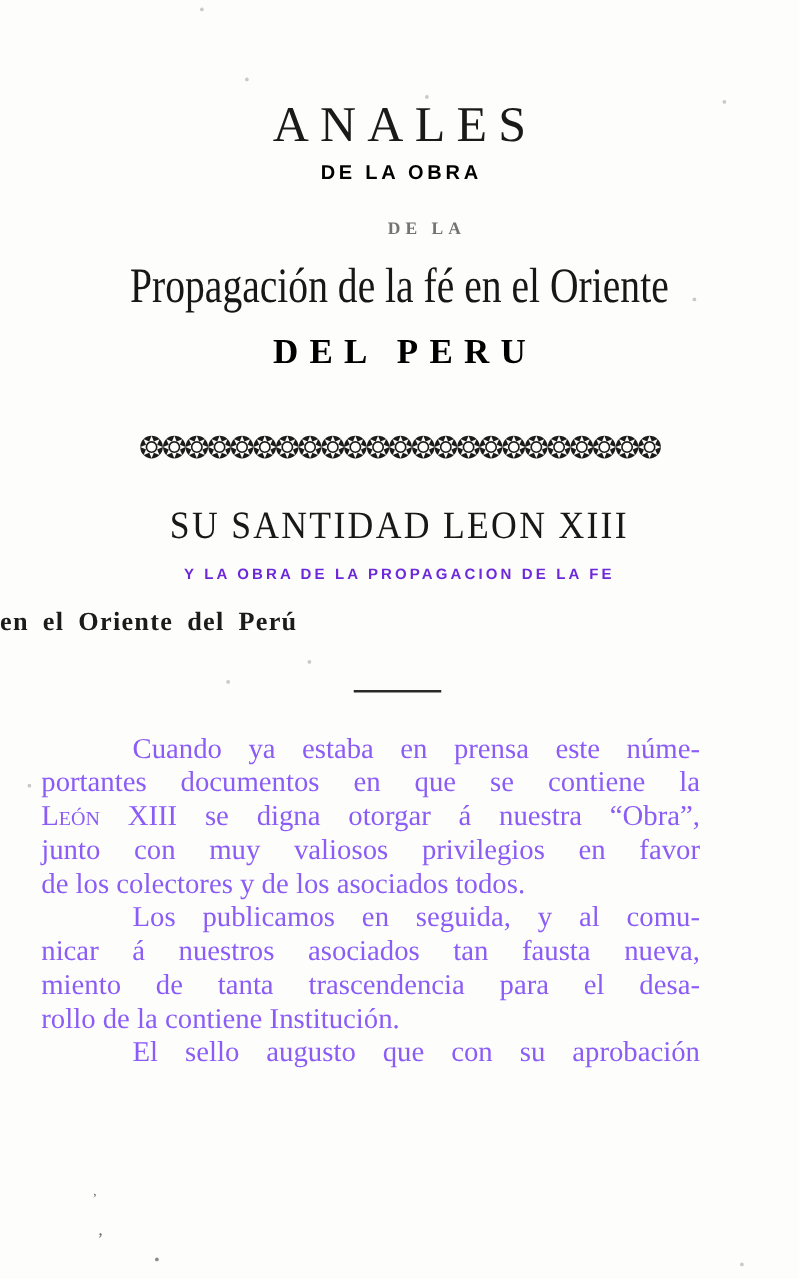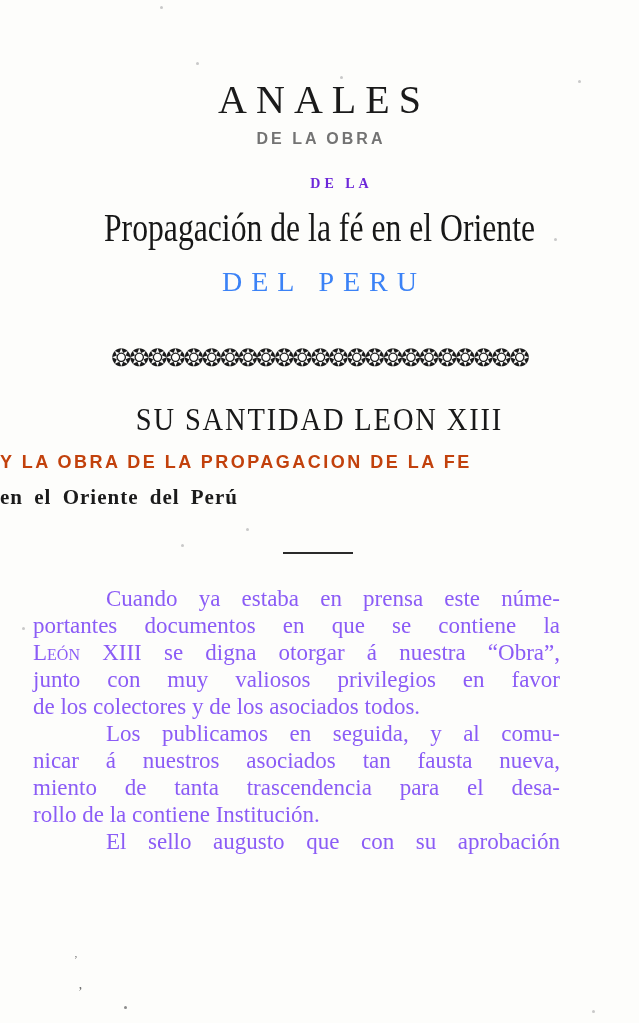--- a/index.html
+++ b/index.html
@@ -22,48 +22,48 @@
     font-size: 40px; font-weight: 500;
     letter-spacing: 9px; text-indent: 9px;
     color: #1a1a1a;
   }
   .masthead-sub1 {
     position: absolute; top: 130px; left: 0; width: 100%;
     text-align: center;
     font-family: "Liberation Sans", sans-serif;
     font-size: 16px; font-weight: bold;
     letter-spacing: 3px; text-indent: 3px;
-    color: #737373;
+    color: #000000;
   }
   .masthead-sub2 {
     position: absolute; top: 176px; left: 0; width: 100%;
     text-align: center;
     font-family: "Liberation Serif", serif;
     font-size: 14px; font-weight: bold;
     letter-spacing: 4px; text-indent: 4px;
-    color: #6d28d9;
+    color: #737373;
     padding-left: 40px;
   }
   .masthead-main {
     position: absolute; top: 207px; left: 0; width: 100%;
     text-align: center;
     font-family: "Liberation Serif", serif;
     font-size: 36px; font-weight: 500;
     white-space: nowrap;
     transform: scaleX(0.88) scaleY(1.1);
     transform-origin: 50% 50%;
     color: #171717;
   }
   .masthead-sub3 {
     position: absolute; top: 266px; left: 0; width: 100%;
     text-align: center;
     font-family: "Liberation Serif", serif;
-    font-size: 28px; font-weight: normal;
+    font-size: 28px; font-weight: bold;
     letter-spacing: 9px; text-indent: 9px;
-    color: #3b82f6;
+    color: #000000;
   }
 
   
   .ornament-row {
     position: absolute; top: 340px; left: 0; width: 100%;
     text-align: center;
     font-family: "DejaVu Sans", sans-serif;
     font-size: 24px; line-height: 36px;
     letter-spacing: -2px;
     color: #1b1b1b;
@@ -77,25 +77,25 @@
     font-family: "Liberation Serif", serif;
     font-size: 31px; font-weight: 500;
     letter-spacing: 2px;
     white-space: nowrap;
     transform: scaleX(0.92);
     transform-origin: 50% 50%;
     color: #181818;
   }
   .heading2 {
     position: absolute; top: 452px; left: 0; width: 100%;
-    text-align: left;
+    text-align: center;
     font-family: "Liberation Sans", sans-serif;
-    font-size: 18px; font-weight: bold;
+    font-size: 12px; font-weight: bold;
     letter-spacing: 2.5px;
-    color: #c2410c;
+    color: #6d28d9;
     white-space: nowrap;
   }
   .heading3 {
     position: absolute; top: 485px; left: 0; width: 100%;
     text-align: left;
     font-family: "Liberation Serif", serif;
     font-size: 21px; font-weight: bold;
     letter-spacing: 1px; word-spacing: 5px;
     color: #1b1b1b;
   }

